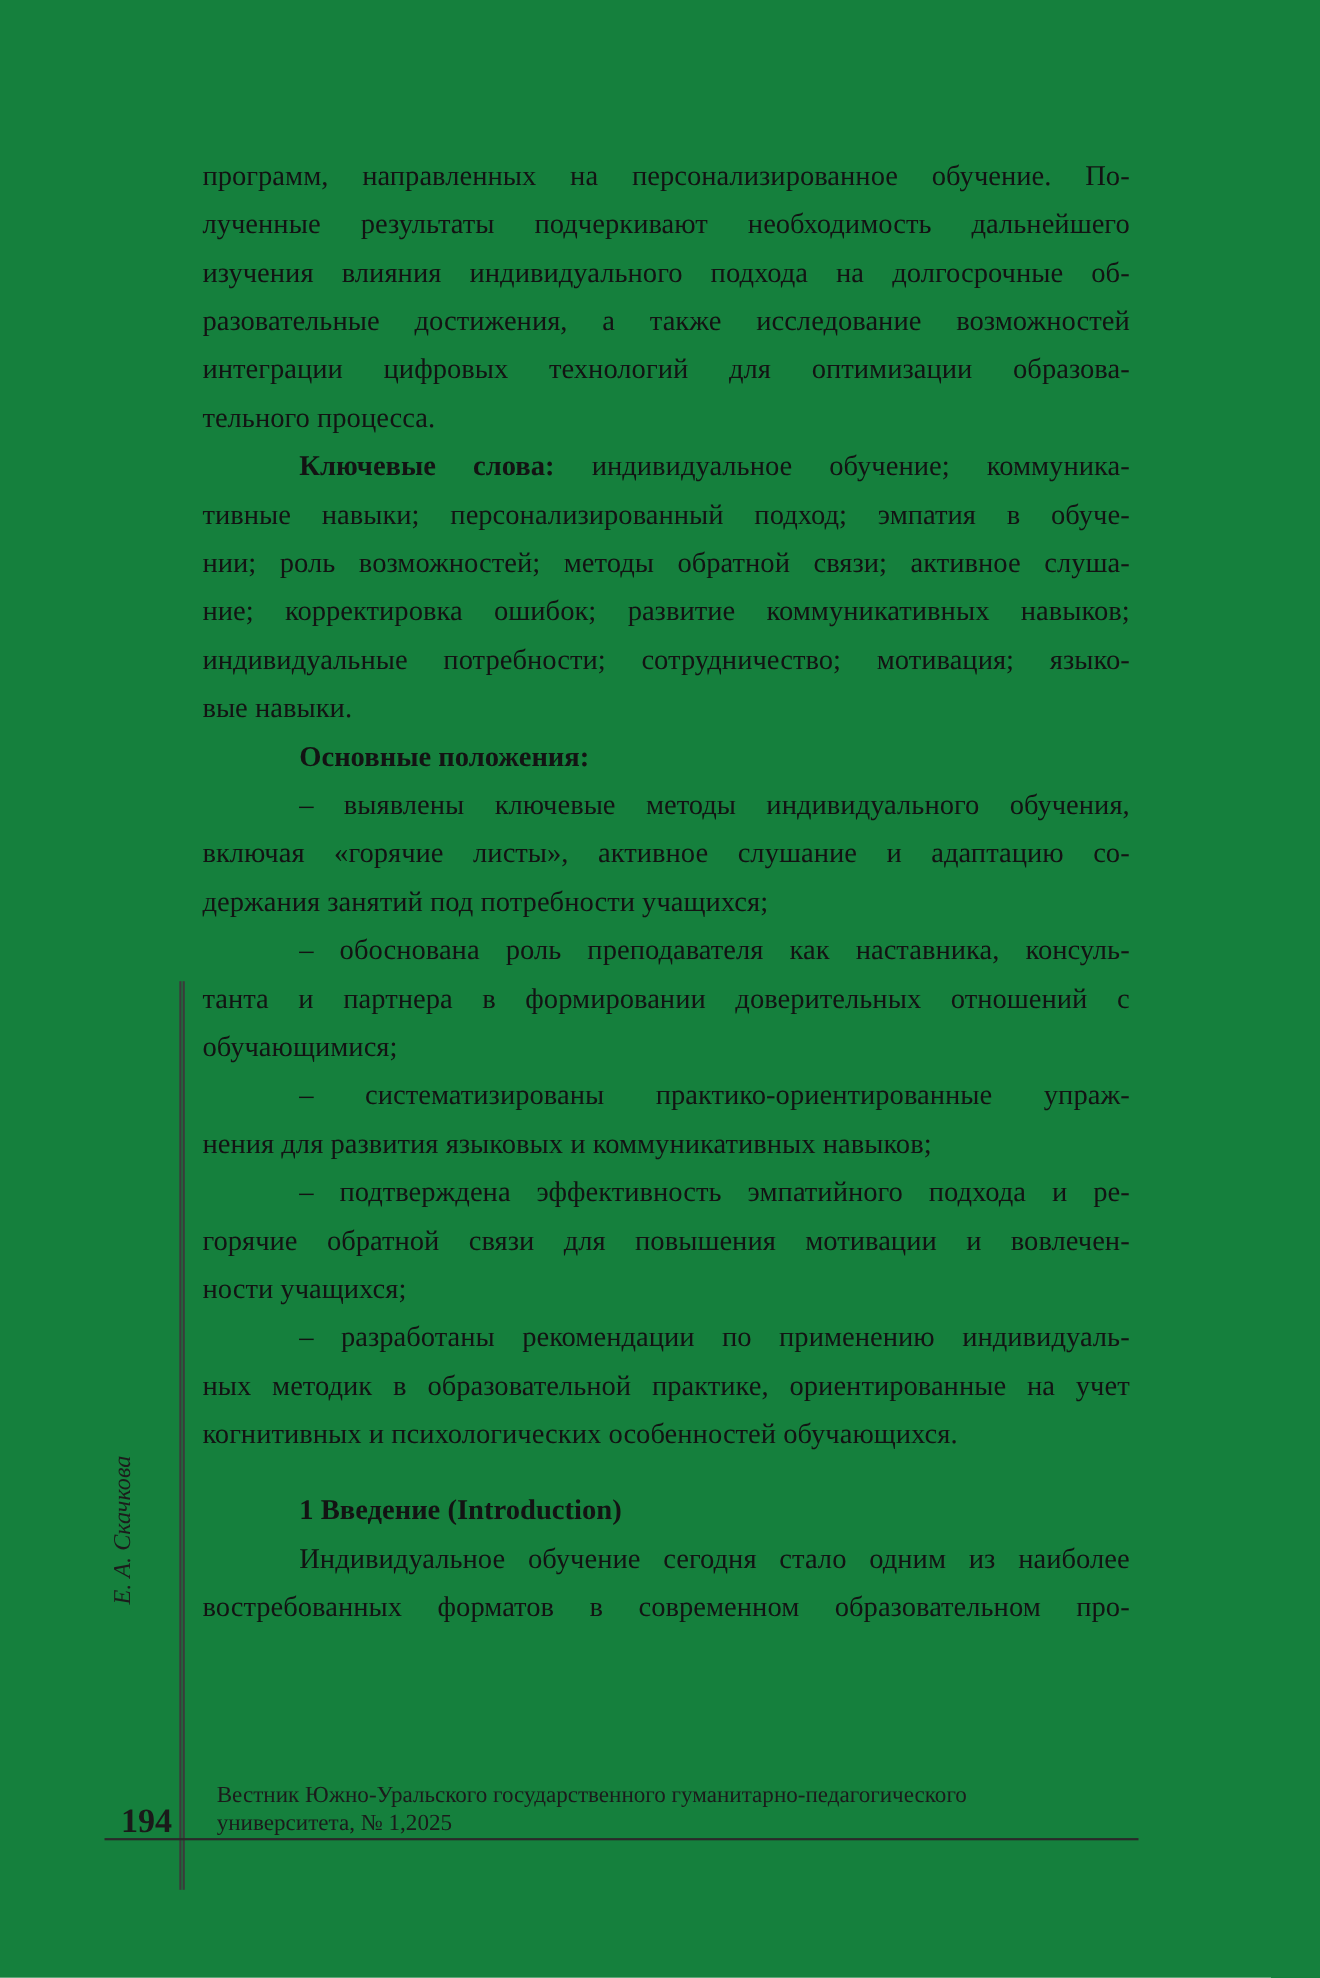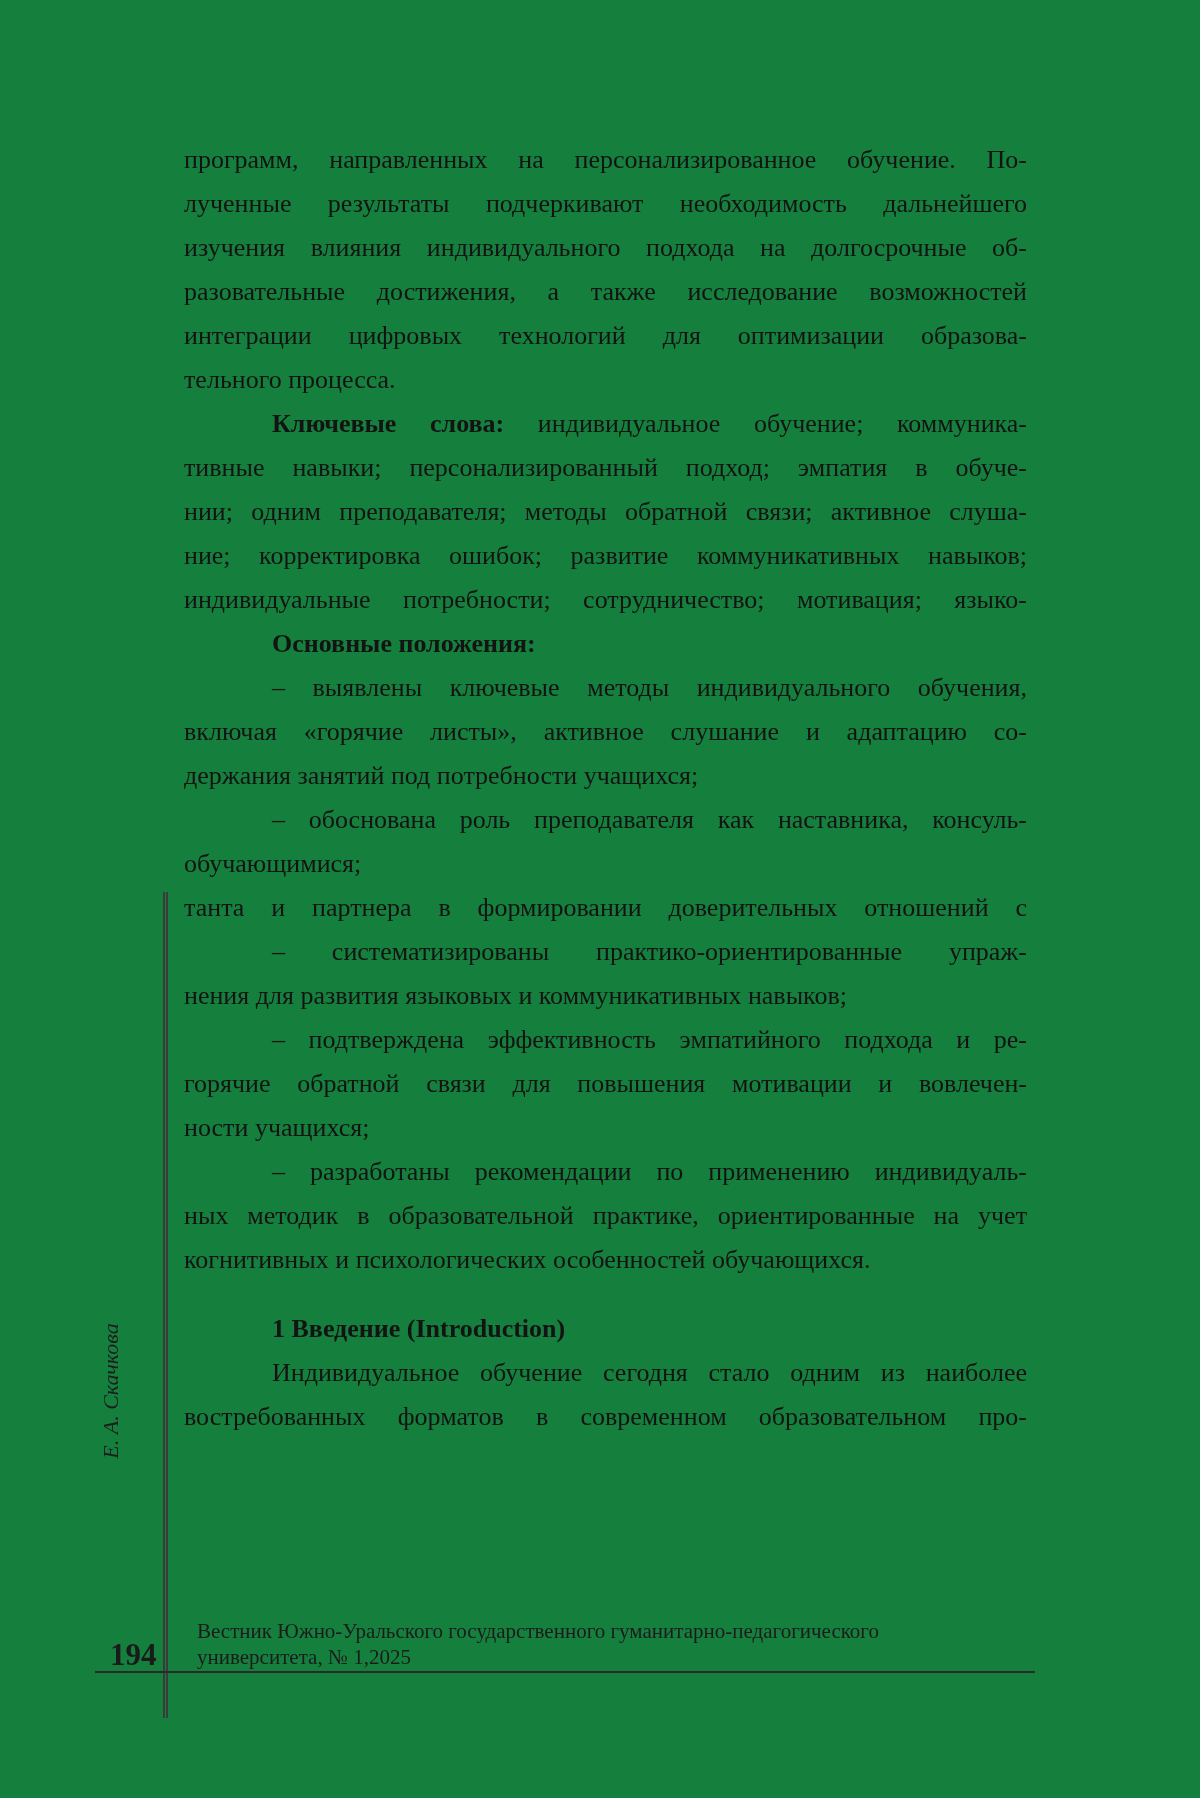--- a/index.html
+++ b/index.html
@@ -72,30 +72,31 @@
 
   <div class="textblock" id="textblock">
       <div class="line">программ, направленных на персонализированное обучение. По-</div>
       <div class="line">лученные результаты подчеркивают необходимость дальнейшего</div>
       <div class="line">изучения влияния индивидуального подхода на долгосрочные об-</div>
       <div class="line">разовательные достижения, а также исследование возможностей</div>
       <div class="line">интеграции цифровых технологий для оптимизации образова-</div>
       <div class="line nolast">тельного процесса.</div>
       <div class="line indent"><span class="b">Ключевые слова:</span> индивидуальное обучение; коммуника-</div>
       <div class="line">тивные навыки; персонализированный подход; эмпатия в обуче-</div>
-      <div class="line">нии; одним преподавателя; методы обратной связи; активное слуша-</div>
+      <div class="line">нии; роль возможностей; методы обратной связи; активное слуша-</div>
       <div class="line">ние; корректировка ошибок; развитие коммуникативных навыков;</div>
       <div class="line">индивидуальные потребности; сотрудничество; мотивация; языко-</div>
+      <div class="line nolast">вые навыки.</div>
       <div class="line indent nolast"><span class="b">Основные положения:</span></div>
       <div class="line indent">– выявлены ключевые методы индивидуального обучения,</div>
       <div class="line">включая «горячие листы», активное слушание и адаптацию со-</div>
       <div class="line nolast">держания занятий под потребности учащихся;</div>
       <div class="line indent">– обоснована роль преподавателя как наставника, консуль-</div>
+      <div class="line">танта и партнера в формировании доверительных отношений с</div>
       <div class="line nolast">обучающимися;</div>
-      <div class="line">танта и партнера в формировании доверительных отношений с</div>
       <div class="line indent">– систематизированы практико-ориентированные упраж-</div>
       <div class="line nolast">нения для развития языковых и коммуникативных навыков;</div>
       <div class="line indent">– подтверждена эффективность эмпатийного подхода и ре-</div>
       <div class="line">горячие обратной связи для повышения мотивации и вовлечен-</div>
       <div class="line nolast">ности учащихся;</div>
       <div class="line indent">– разработаны рекомендации по применению индивидуаль-</div>
       <div class="line">ных методик в образовательной практике, ориентированные на учет</div>
       <div class="line nolast">когнитивных и психологических особенностей обучающихся.</div>
       <div class="line indent nolast" style="margin-top: 25px;"><span class="b">1 Введение (Introduction)</span></div>
       <div class="line indent">Индивидуальное обучение сегодня стало одним из наиболее</div>

